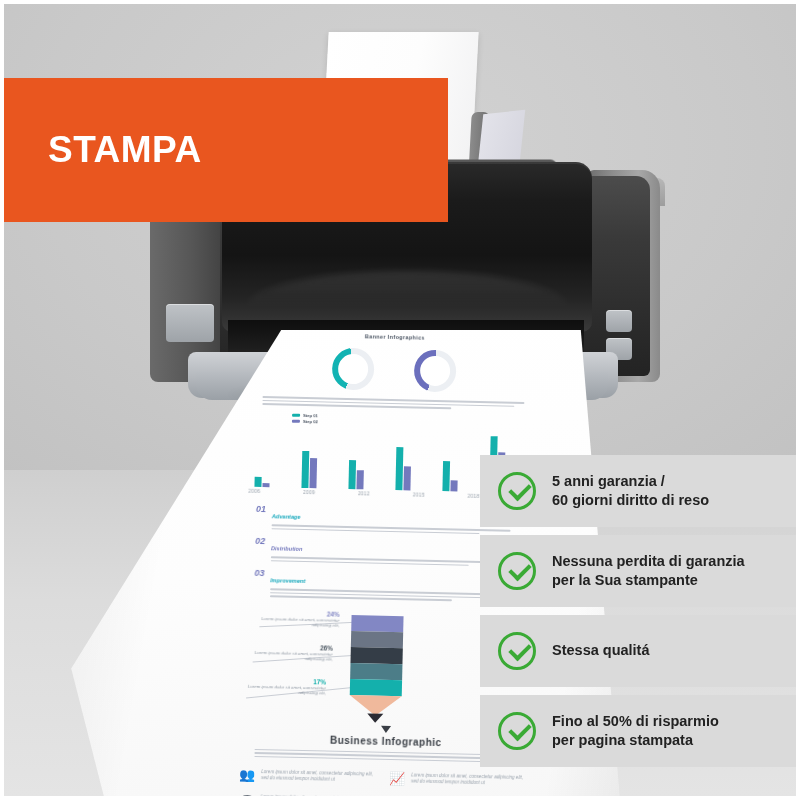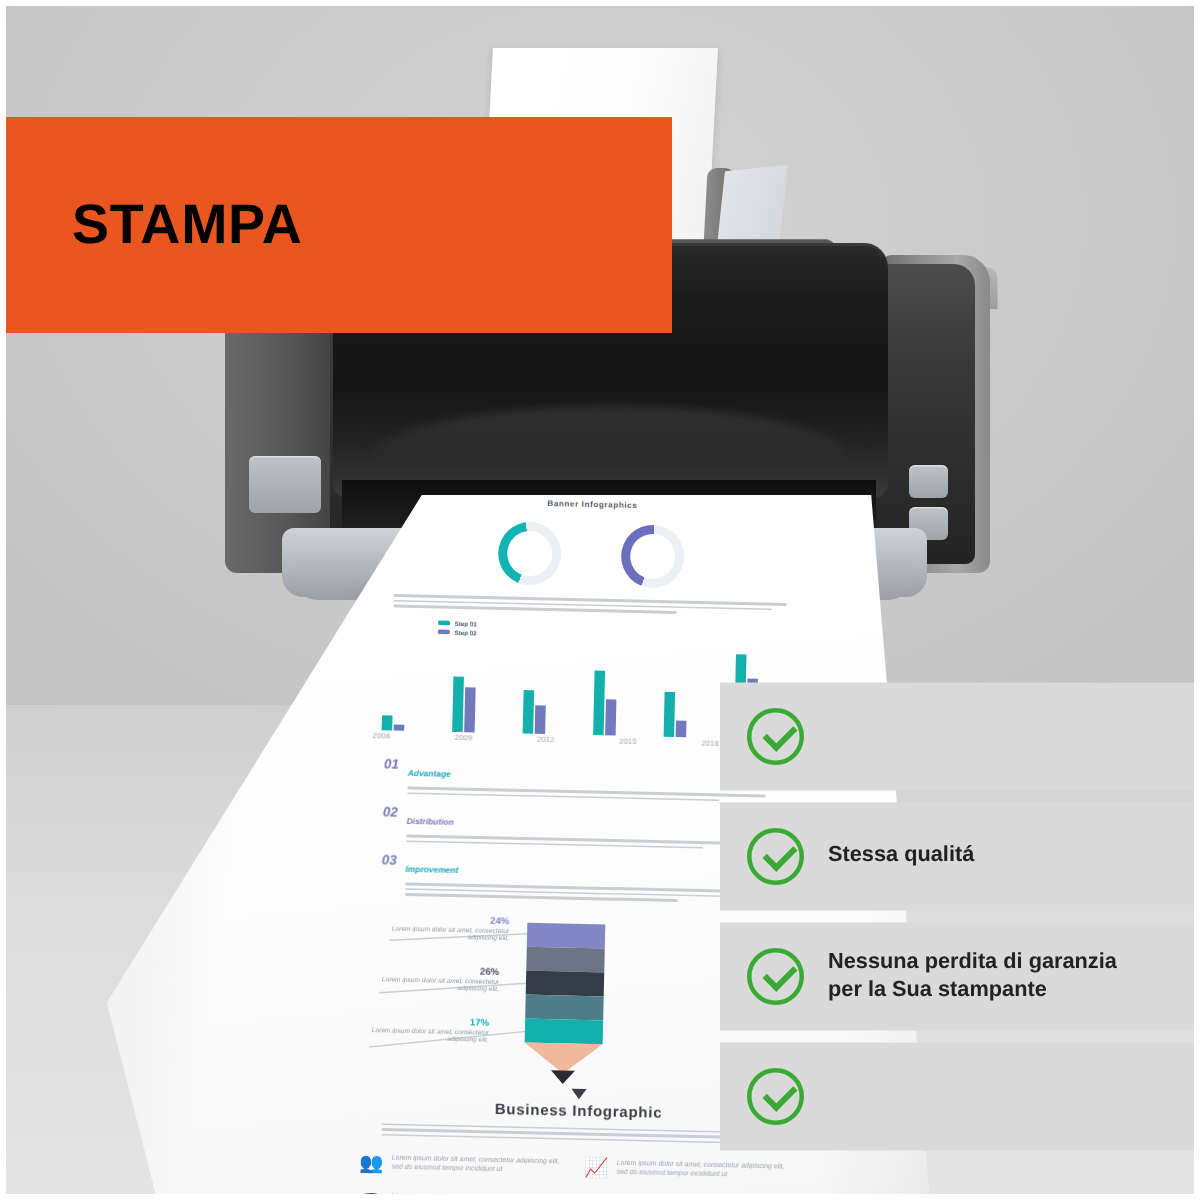--- a/index.html
+++ b/index.html
@@ -184,21 +184,21 @@
   .ic-glyph{font-size:13px;line-height:1;}
   .ic-tx{font-size:4.6px;color:#9aa3ad;line-height:1.4;font-style:italic;filter:blur(.2px);}
   
   .banner{
     position:absolute;left:0;top:78px;width:448px;height:144px;
     background:#e9561f;
     display:flex;flex-direction:column;justify-content:center;
     padding-left:48px;box-sizing:border-box;
   }
   .banner-line{
-    color:#000000;font-size:37px;font-weight:bold;line-height:1.17;
+    color:#ffffff;font-size:37px;font-weight:bold;line-height:1.17;
     letter-spacing:.5px;
   }
   
   .features{position:absolute;left:480px;top:455px;width:320px;}
   .feature{
     background:#dadada;display:flex;align-items:center;gap:16px;
     padding:14px 14px 14px 18px;margin-bottom:8px;box-sizing:border-box;
     min-height:72px;
   }
   .check{
@@ -402,29 +402,33 @@
     </div>
   </div>
 
   <div class="banner">
     <div class="banner-line">STAMPA</div>
   </div>
 
   <div class="features">
     <div class="feature">
       <div class="check"></div>
-    </div>
-    <div class="feature">
-      <div class="check"></div>
-      <div class="feature-text">Stessa qualitá</div>
+      <div class="feature-text">5 anni garanzia /
+60 giorni diritto di reso</div>
     </div>
     <div class="feature">
       <div class="check"></div>
       <div class="feature-text">Nessuna perdita di garanzia
 per la Sua stampante</div>
     </div>
     <div class="feature">
       <div class="check"></div>
+      <div class="feature-text">Stessa qualitá</div>
+    </div>
+    <div class="feature">
+      <div class="check"></div>
+      <div class="feature-text">Fino al 50% di risparmio
+per pagina stampata</div>
     </div>
   </div>
 
   <div class="frame"></div>
 </div>
 
 </body></html>

